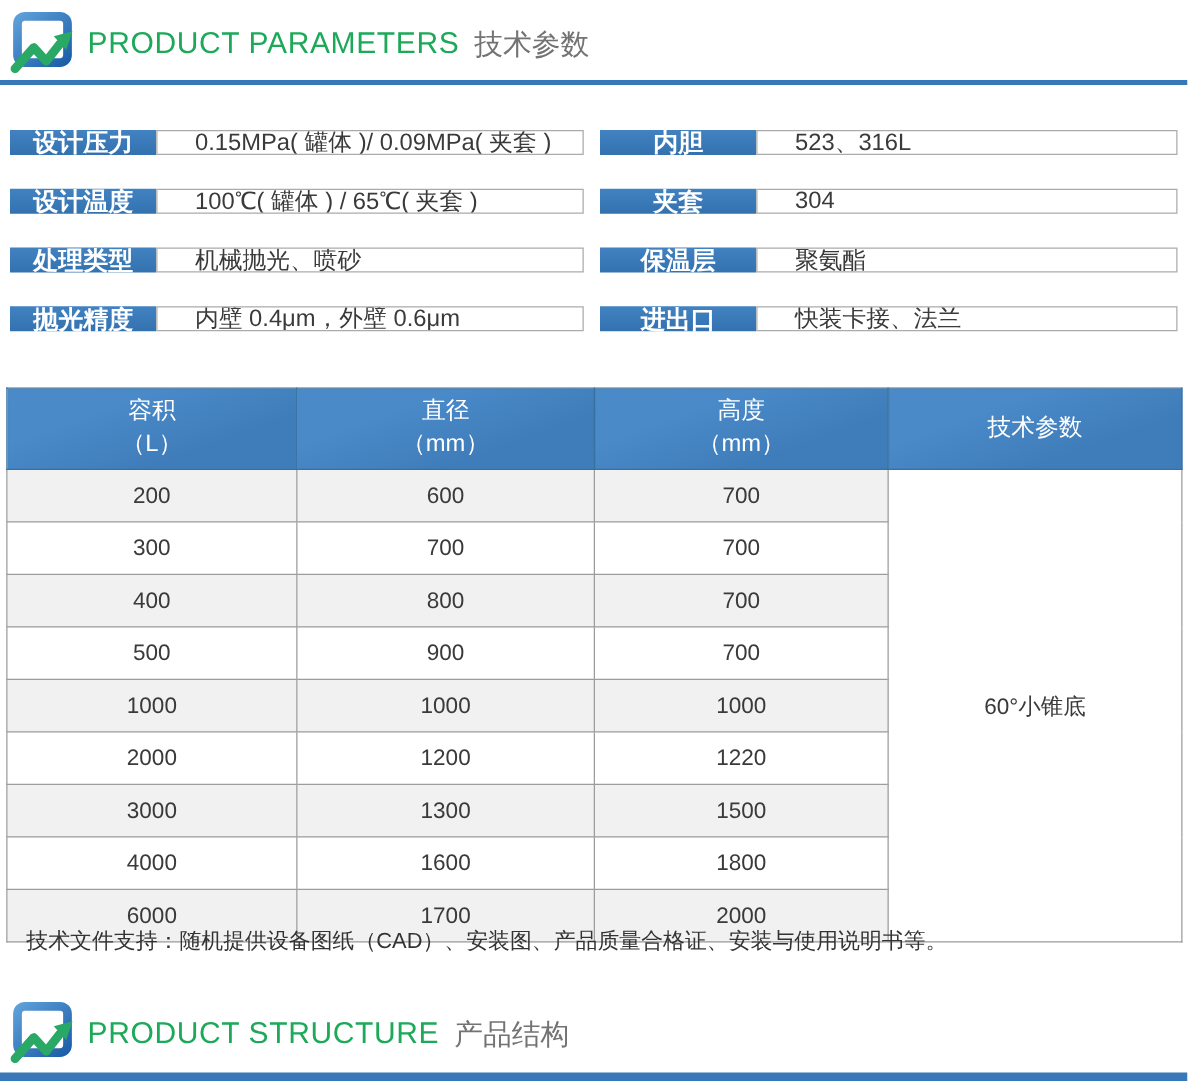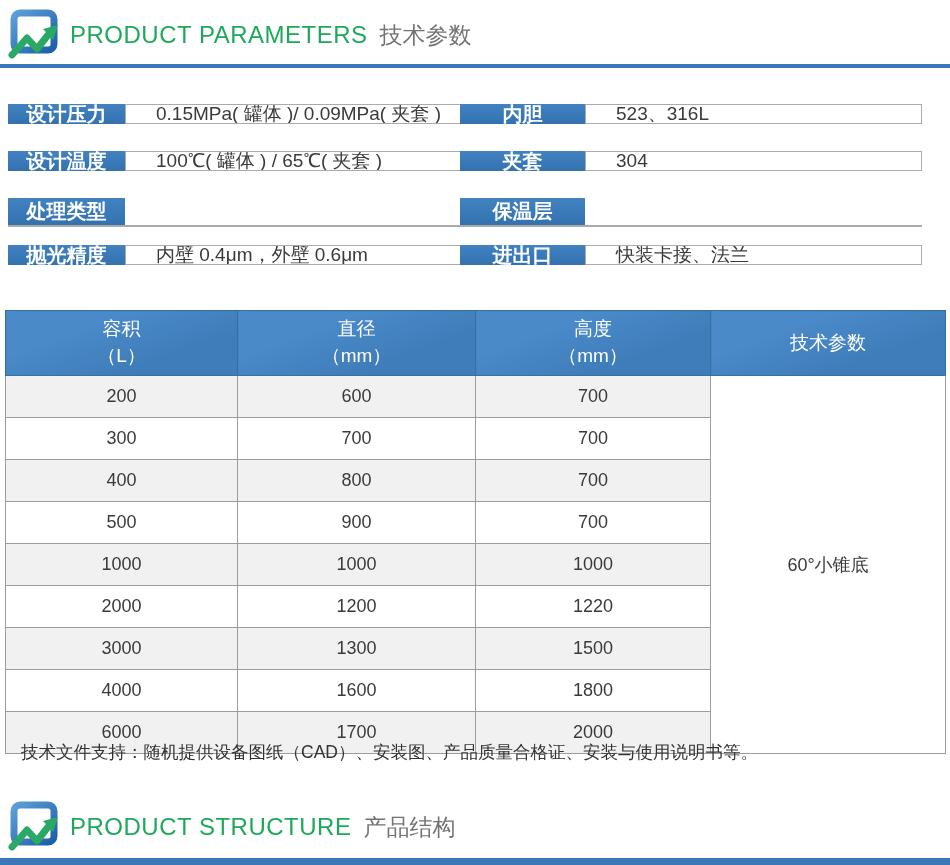--- a/index.html
+++ b/index.html
@@ -18,22 +18,22 @@
   .logo { width:52px; height:54px; flex:0 0 auto; margin-right:10px; }
   .title-en { color:#1ea95a; font-size:24px; letter-spacing:0.5px; white-space:nowrap; }
   .title-zh { color:#737373; font-size:23px; margin-left:12px; white-space:nowrap; }
 
   .rule-top   { position:absolute; top:64px;  left:0; width:950px; height:4px; background:#3878b8; }
   .bar-bottom { position:absolute; top:858px; left:0; width:950px; height:7px; background:#3878b8; }
 
   
   .param-row { position:absolute; display:flex; height:20px;border-radius:11px; }
   .param-row.col-left  { left:8px;   width:459px; }
-  .param-row.col-right { left:460px; width:462px; }
-  .r0 { top:104px; } .r1 { top:151px; } .r2 { top:198px;flex-direction:column; } .r3 { top:245px;text-align:center; }
+  .param-row.col-right { left:480px; width:462px; }
+  .r0 { top:104px; } .r1 { top:151px; } .r2 { top:198px; } .r3 { top:245px;text-align:center; }
   .param-label {
     background:linear-gradient(180deg,#4282c1,#3372af);
     color:#fff; font-size:20px; font-weight:bold;
     display:flex; align-items:center; justify-content:center;
     flex:0 0 auto;
   }
   .col-left  .param-label { width:117px; }
   .col-right .param-label { width:125px; }
   .param-value {
     flex:1; border:1px solid #ababab; background:#fff;

